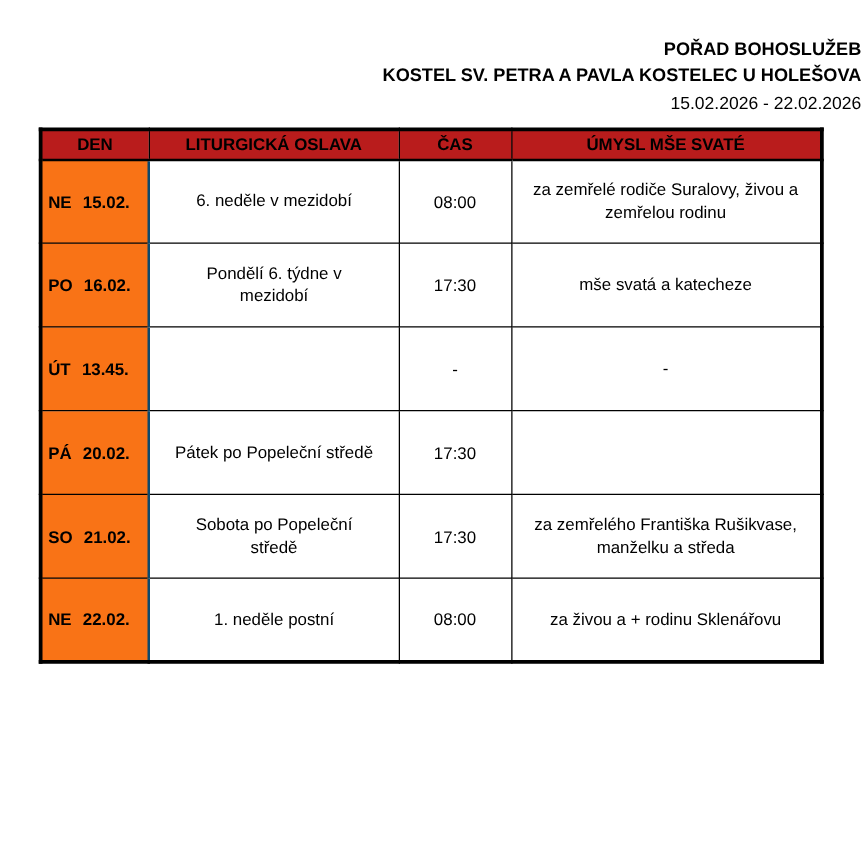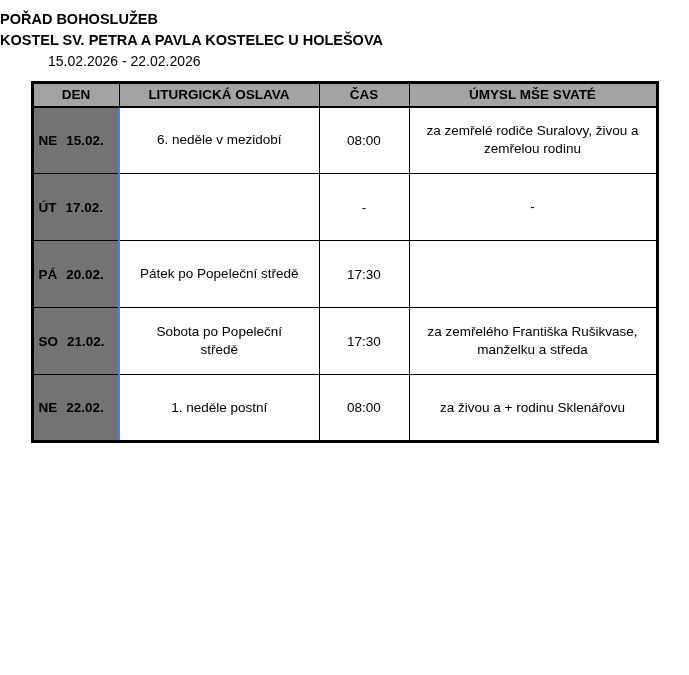--- a/index.html
+++ b/index.html
@@ -7,22 +7,23 @@
     margin: 0;
     padding: 0;
     background: #ffffff;
     width: 689px;
     height: 675px;
     font-family: "Liberation Sans", "DejaVu Sans", sans-serif;
     color: #000000;
     overflow: hidden;
   }
   .doc-header {
-    text-align: left;
+    text-align: right;
     padding-top: 9px;
+    margin-top: 21px;
   }
   .doc-title,
   .doc-subtitle {
     font-size: 14.5px;
     font-weight: bold;
     line-height: 21px;
   }
   .doc-date {
     font-size: 14px;
     line-height: 21px;
@@ -33,41 +34,41 @@
     table-layout: fixed;
     width: 625px;
     margin: 9px auto 0 auto;
     border: 3px solid #000000;
   }
   col.c-day   { width: 87px;  }
   col.c-cel   { width: 200px; }
   col.c-time  { width: 90px;  }
   col.c-int   { width: 248px; }
   th {
-    background: #a3a3a3;
+    background: #b91c1c;
     border: 1.5px solid #000000;
     border-bottom: 2.5px solid #000000;
     font-size: 13.5px;
     font-weight: bold;
     height: 24px;
     text-align: center;
     padding: 2px 2px;
   }
   tbody tr { height: 67px; }
   td {
     border: 1.5px solid #000000;
     font-size: 13.5px;
     text-align: center;
     vertical-align: middle;
     padding: 2px 4px;
   }
   td.day-cell {
-    background: #737373;
+    background: #f97316;
     font-weight: bold;
-    border-right: 2px solid #3b82f6;
+    border-right: 2px solid #0c4a6e;
     padding-left: 5px;
     text-align: left;
   }
   .day-inner {
     display: flex;
     align-items: center;
     gap: 9px;
     white-space: nowrap;
   }
   td.celebration-cell .cell-inner,
@@ -113,26 +114,42 @@
     <td class="celebration-cell">
       <div class="cell-inner">6. neděle v mezidobí</div>
     </td>
     <td class="time-cell">08:00</td>
     <td class="intention-cell">
       <div class="cell-inner">za zemřelé rodiče Suralovy, živou a
 zemřelou rodinu</div>
     </td>
   </tr>
 
+  <tr>
+    <td class="day-cell">
+      <div class="day-inner">
+        <span>PO</span>
+        <span>16.02.</span>
+      </div>
+    </td>
+    <td class="celebration-cell">
+      <div class="cell-inner">Pondělí 6. týdne v
+mezidobí</div>
+    </td>
+    <td class="time-cell">17:30</td>
+    <td class="intention-cell">
+      <div class="cell-inner">mše svatá a katecheze</div>
+    </td>
+  </tr>
 
   <tr>
     <td class="day-cell">
       <div class="day-inner">
         <span>ÚT</span>
-        <span>17.02.</span>
+        <span>13.45.</span>
       </div>
     </td>
     <td class="celebration-cell">
       <div class="cell-inner"></div>
     </td>
     <td class="time-cell">-</td>
     <td class="intention-cell">
       <div class="cell-inner">-</div>
     </td>
   </tr>

